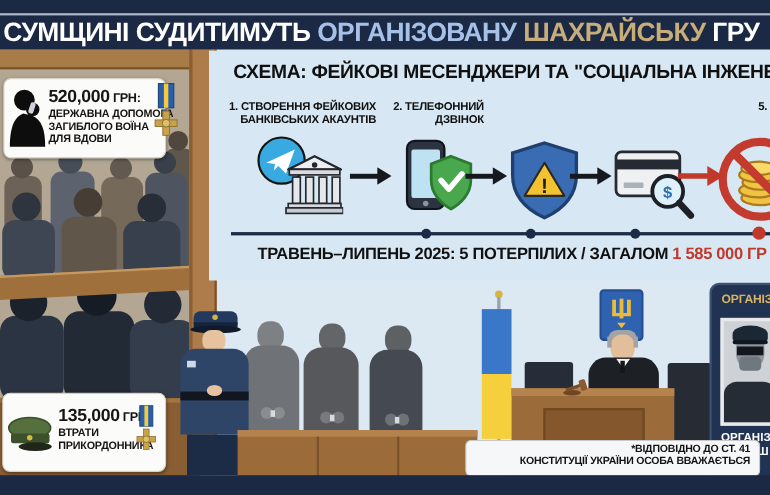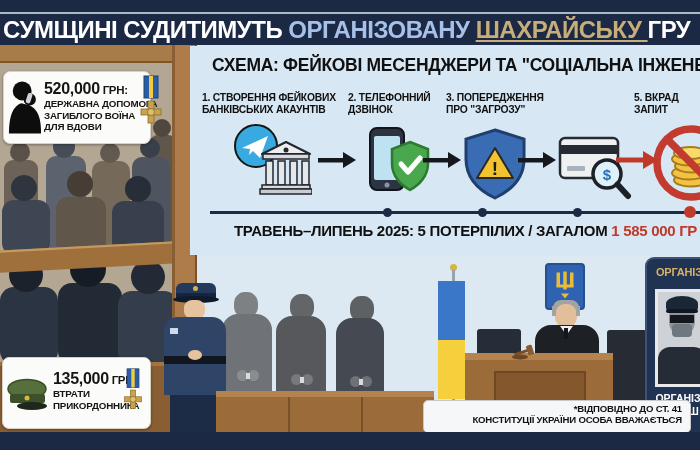--- a/index.html
+++ b/index.html
@@ -3,21 +3,21 @@
 <meta charset="utf-8">
 <style>
   html,body{margin:0;padding:0;background:#777;}
   #stage{position:relative;width:700px;height:450px;overflow:hidden;background:#dde9f2;
          font-family:"Liberation Sans","DejaVu Sans",sans-serif;font-weight:bold;}
   .abs{position:absolute;}
   
   .topbar{left:0;top:0;width:700px;height:45px;background:#1b2944;z-index:20;}
   .topbar-line{left:0;top:12px;width:700px;height:2px;background:#c9d1de;opacity:.85;}
   .title{left:3px;top:16px;white-space:nowrap;font-size:24px;letter-spacing:-0.5px;color:#fff;}
-  .t-blue{color:#a7c0e8;} .t-gold{color:#c7ad7a;text-decoration:underline;}
+  .t-blue{color:#a7c0e8;} .t-gold{color:#c7ad7a;}
   .botbar{left:0;top:432px;width:700px;height:18px;background:#1b2944;z-index:30;}
   
   .left-zone{left:0;top:45px;width:192px;height:387px;background:#b3a794;z-index:1;}
   .beam-top{left:0;top:45px;width:192px;height:16px;background:#a87c48;border-bottom:2px solid #7d5527;z-index:2;}
   .rail-mid{left:-5px;top:246px;width:187px;height:20px;background:#a0703c;border-top:2px solid #c49a62;transform:rotate(-3deg);z-index:3;}
   .bench-left{left:0;top:362px;width:182px;height:70px;background:#8a5e33;border-top:4px solid #a5743f;z-index:3;}
   .post-right{left:172px;top:45px;width:20px;height:387px;background:#ad7c4a;border-left:3px solid #8a5f33;border-right:2px solid #7a5229;z-index:4;}
   .aud1{left:0;top:60px;z-index:2;} .aud2{left:0;top:255px;z-index:2;}
   
   .card{background:#fbfbf9;border:1px solid #d8d2c4;border-radius:7px;box-shadow:0 1px 3px rgba(0,0,0,.35);z-index:11;color:#171513;}
@@ -25,21 +25,21 @@
   .card2{left:2px;top:357px;width:147px;height:70px;}
   .card-amount{font-size:16px;letter-spacing:-0.3px;white-space:nowrap;}
   .card-cur{font-size:11.5px;}
   .card-line{display:block;font-size:9.8px;line-height:11.5px;letter-spacing:-0.2px;white-space:nowrap;}
   .c1-text{left:40px;top:8px;} .c2-text{left:50px;top:12px;}
   .mourner{left:4px;top:8px;} .capicon{left:3px;top:20px;}
   .medal1{right:-14px;top:3px;} .medal2{right:6px;top:9px;}
   
   .panel{left:190px;top:46px;width:520px;height:209px;background:#d7e7f3;z-index:5;color:#101010;}
   .panel-title{left:22px;top:9px;font-size:17.5px;letter-spacing:-0.3px;white-space:nowrap;}
-  .step{top:46px;text-align:left;font-size:10.3px;line-height:11.8px;letter-spacing:-0.2px;}
+  .step{top:46px;text-align:right;font-size:10.3px;line-height:11.8px;letter-spacing:-0.2px;}
   .s1{left:12px;width:140px;} .s2{left:158px;width:92px;} .s3{left:256px;width:100px;}
   .s4{left:352px;width:96px;} .s5{left:444px;width:100px;}
   .i1{left:42px;top:76px;} .i2{left:176px;top:80px;} .i3{left:272px;top:82px;}
   .i4{left:368px;top:88px;} .i5{left:462px;top:78px;}
   .a1{left:128px;top:106px;} .a2{left:233px;top:106px;} .a3{left:328px;top:106px;} .a4{left:426px;top:105px;}
   .tl-line{left:20px;top:165px;width:500px;height:3px;background:#1b2a45;}
   .tl-dot{width:9px;height:9px;border-radius:50%;background:#1b2a45;top:162px;}
   .d1{left:193px;} .d2{left:288px;} .d3{left:383px;}
   .tl-dot-red{width:12px;height:12px;border-radius:50%;background:#c0392b;top:160px;left:494px;}
   .tl-text{left:44px;top:176px;white-space:nowrap;font-size:15px;letter-spacing:-0.3px;}
@@ -152,23 +152,20 @@
 
   <div class="abs panel">
     <div class="abs panel-title">СХЕМА: ФЕЙКОВІ МЕСЕНДЖЕРИ ТА "СОЦІАЛЬНА ІНЖЕНЕ</div>
 
     <div class="abs step s1">
       <span>1. СТВОРЕННЯ ФЕЙКОВИХ</span><br><span>БАНКІВСЬКИХ АКАУНТІВ</span>
     </div>
     <div class="abs step s2">
       <span>2. ТЕЛЕФОННИЙ</span><br><span>ДЗВІНОК</span>
     </div>
-    <div class="abs step s3">
-      <span>3. ПОПЕРЕДЖЕННЯ</span><br><span>ПРО "ЗАГРОЗУ"</span>
-    </div>
     <div class="abs step s5">
       <span>5. ВКРАД</span><br><span>ЗАПИТ</span>
     </div>
 
     <svg class="abs i1" width="80" height="74" viewBox="0 0 80 74">
       <circle cx="24" cy="24" r="21" fill="#38a9e1" stroke="#15150f" stroke-width="2"></circle>
       <polygon points="10,26 36,14 28,36 21,29 17,33 18,27" fill="#ffffff"></polygon>
       <g transform="translate(30,18)">
         <polygon points="0,14 24,2 48,14" fill="#eceef2" stroke="#23262b" stroke-width="2" stroke-linejoin="round"></polygon>
         <circle cx="24" cy="10" r="2.5" fill="#23262b"></circle>

